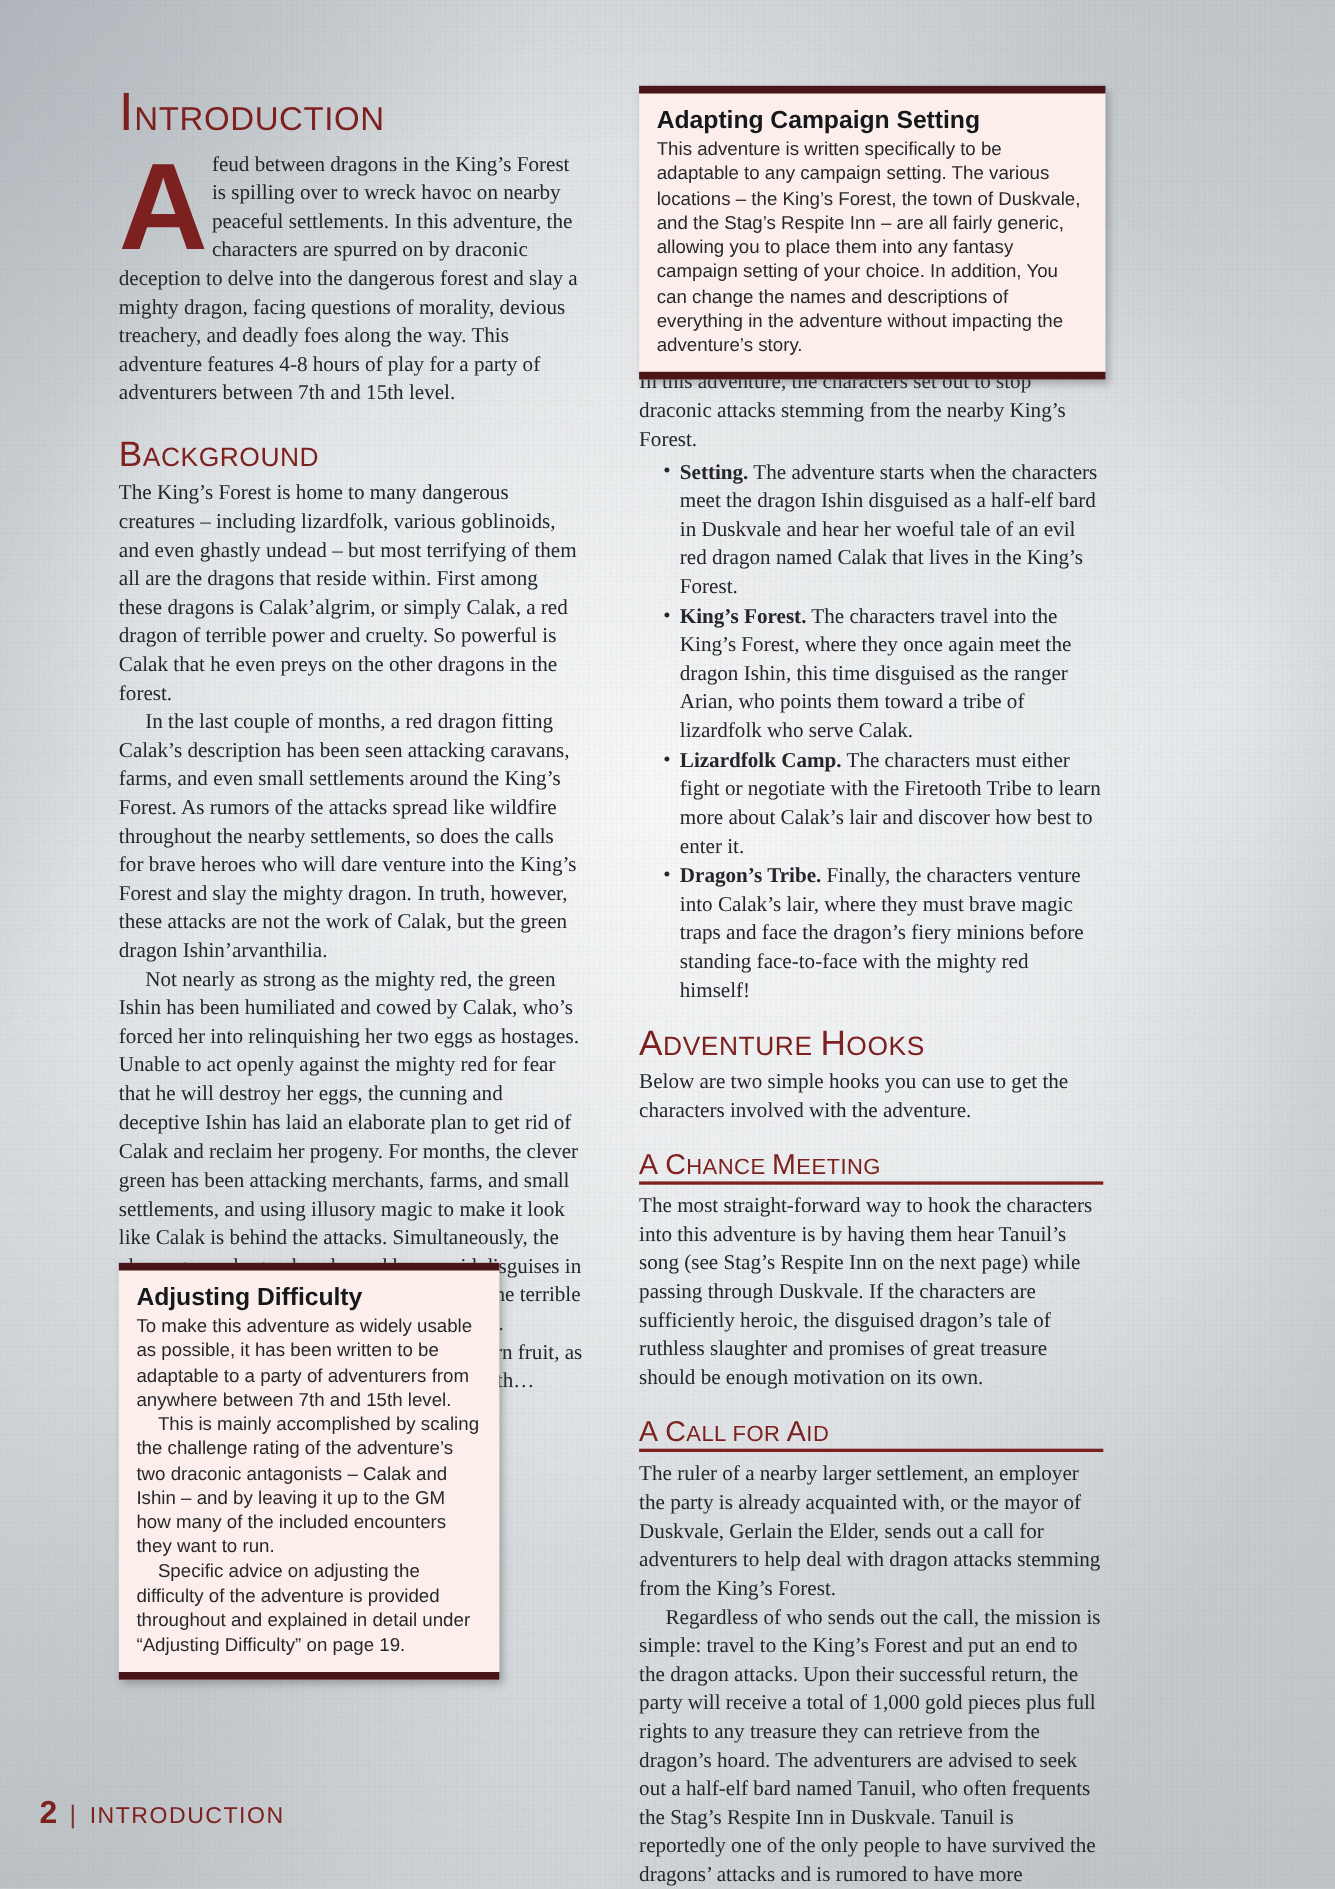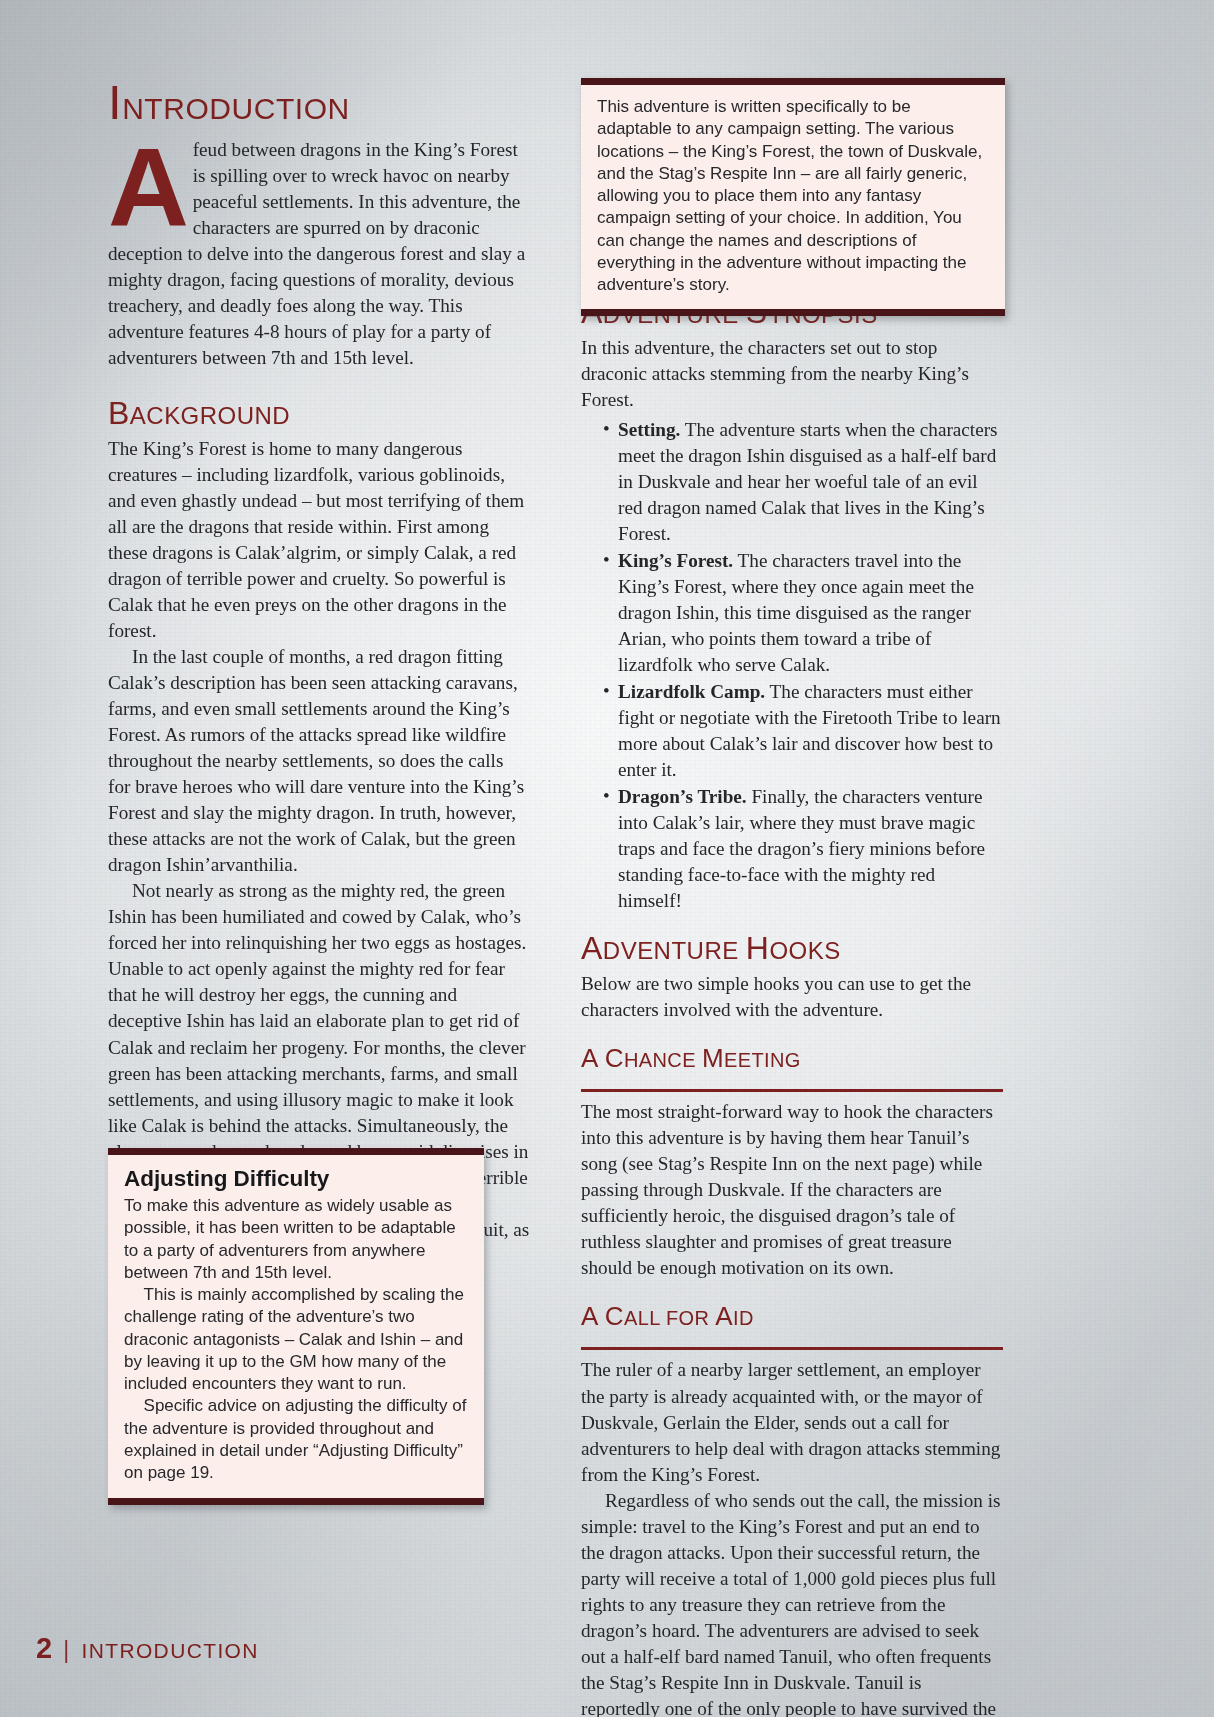--- a/index.html
+++ b/index.html
@@ -100,21 +100,21 @@
   .h3 {
     color: #7c211f;
     font-family: "Liberation Sans", sans-serif;
     font-weight: 400;
     letter-spacing: 0.02em;
     margin: 22px 0 0 0;
     line-height: 1.0;
     font-size: 20px;
     text-transform: uppercase;
     border-bottom: 3px solid #7c211f;
-    padding-bottom: 18px;
+    padding-bottom: 3px;
   }
   .h3 .cap { font-size: 26px; }
 
   
   .body p {
     margin: 0;
     font-family: "Liberation Serif", serif;
     font-size: 19.2px;
     line-height: 1.355;
     color: #24262a;
@@ -190,21 +190,21 @@
   .sidebar p.ind { text-indent: 1.15em; }
 
   #sidebar-adapting {
     left: 581px;
     top: 78px;
     width: 424px;
   }
   #sidebar-difficulty {
     left: 108px;
     top: 1148px;
-    width: 376px;
+    width: 346px;
   }
 
   
   #footer {
     position: absolute;
     left: 36px;
     bottom: 52px;
     display: flex;
     align-items: baseline;
     gap: 11px;
@@ -291,20 +291,21 @@
     </div>
 
     <h3 class="h3"><span class="cap">A</span> <span class="cap">C</span>all for <span class="cap">A</span>id</h3>
     <div class="body">
       <p class="first">The ruler of a nearby larger settlement, an employer the party is already acquainted with, or the mayor of Duskvale, Gerlain the Elder, sends out a call for adventurers to help deal with dragon attacks stemming from the King’s Forest.</p>
       <p class="ind">Regardless of who sends out the call, the mission is simple: travel to the King’s Forest and put an end to the dragon attacks. Upon their successful return, the party will receive a total of 1,000 gold pieces plus full rights to any treasure they can retrieve from the dragon’s hoard. The adventurers are advised to seek out a half-elf bard named Tanuil, who often frequents the Stag’s Respite Inn in Duskvale. Tanuil is reportedly one of the only people to have survived the dragons’ attacks and is rumored to have more information about the dragon behind the attacks.</p>
     </div>
   </div>
 
   <div class="sidebar" id="sidebar-adapting">
+    <h4>Adapting Campaign Setting</h4>
     <p>This adventure is written specifically to be adaptable to any campaign setting. The various locations – the King’s Forest, the town of Duskvale, and the Stag’s Respite Inn – are all fairly generic, allowing you to place them into any fantasy campaign setting of your choice. In addition, You can change the names and descriptions of everything in the adventure without impacting the adventure’s story.</p>
   </div>
 
   <div class="sidebar" id="sidebar-difficulty">
     <h4>Adjusting Difficulty</h4>
     <p>To make this adventure as widely usable as possible, it has been written to be adaptable to a party of adventurers from anywhere between 7th and 15th level.</p>
     <p class="ind">This is mainly accomplished by scaling the challenge rating of the adventure’s two draconic antagonists – Calak and Ishin – and by leaving it up to the GM how many of the included encounters they want to run.</p>
     <p class="ind">Specific advice on adjusting the difficulty of the adventure is provided throughout and explained in detail under “Adjusting Difficulty” on page 19.</p>
   </div>
 

